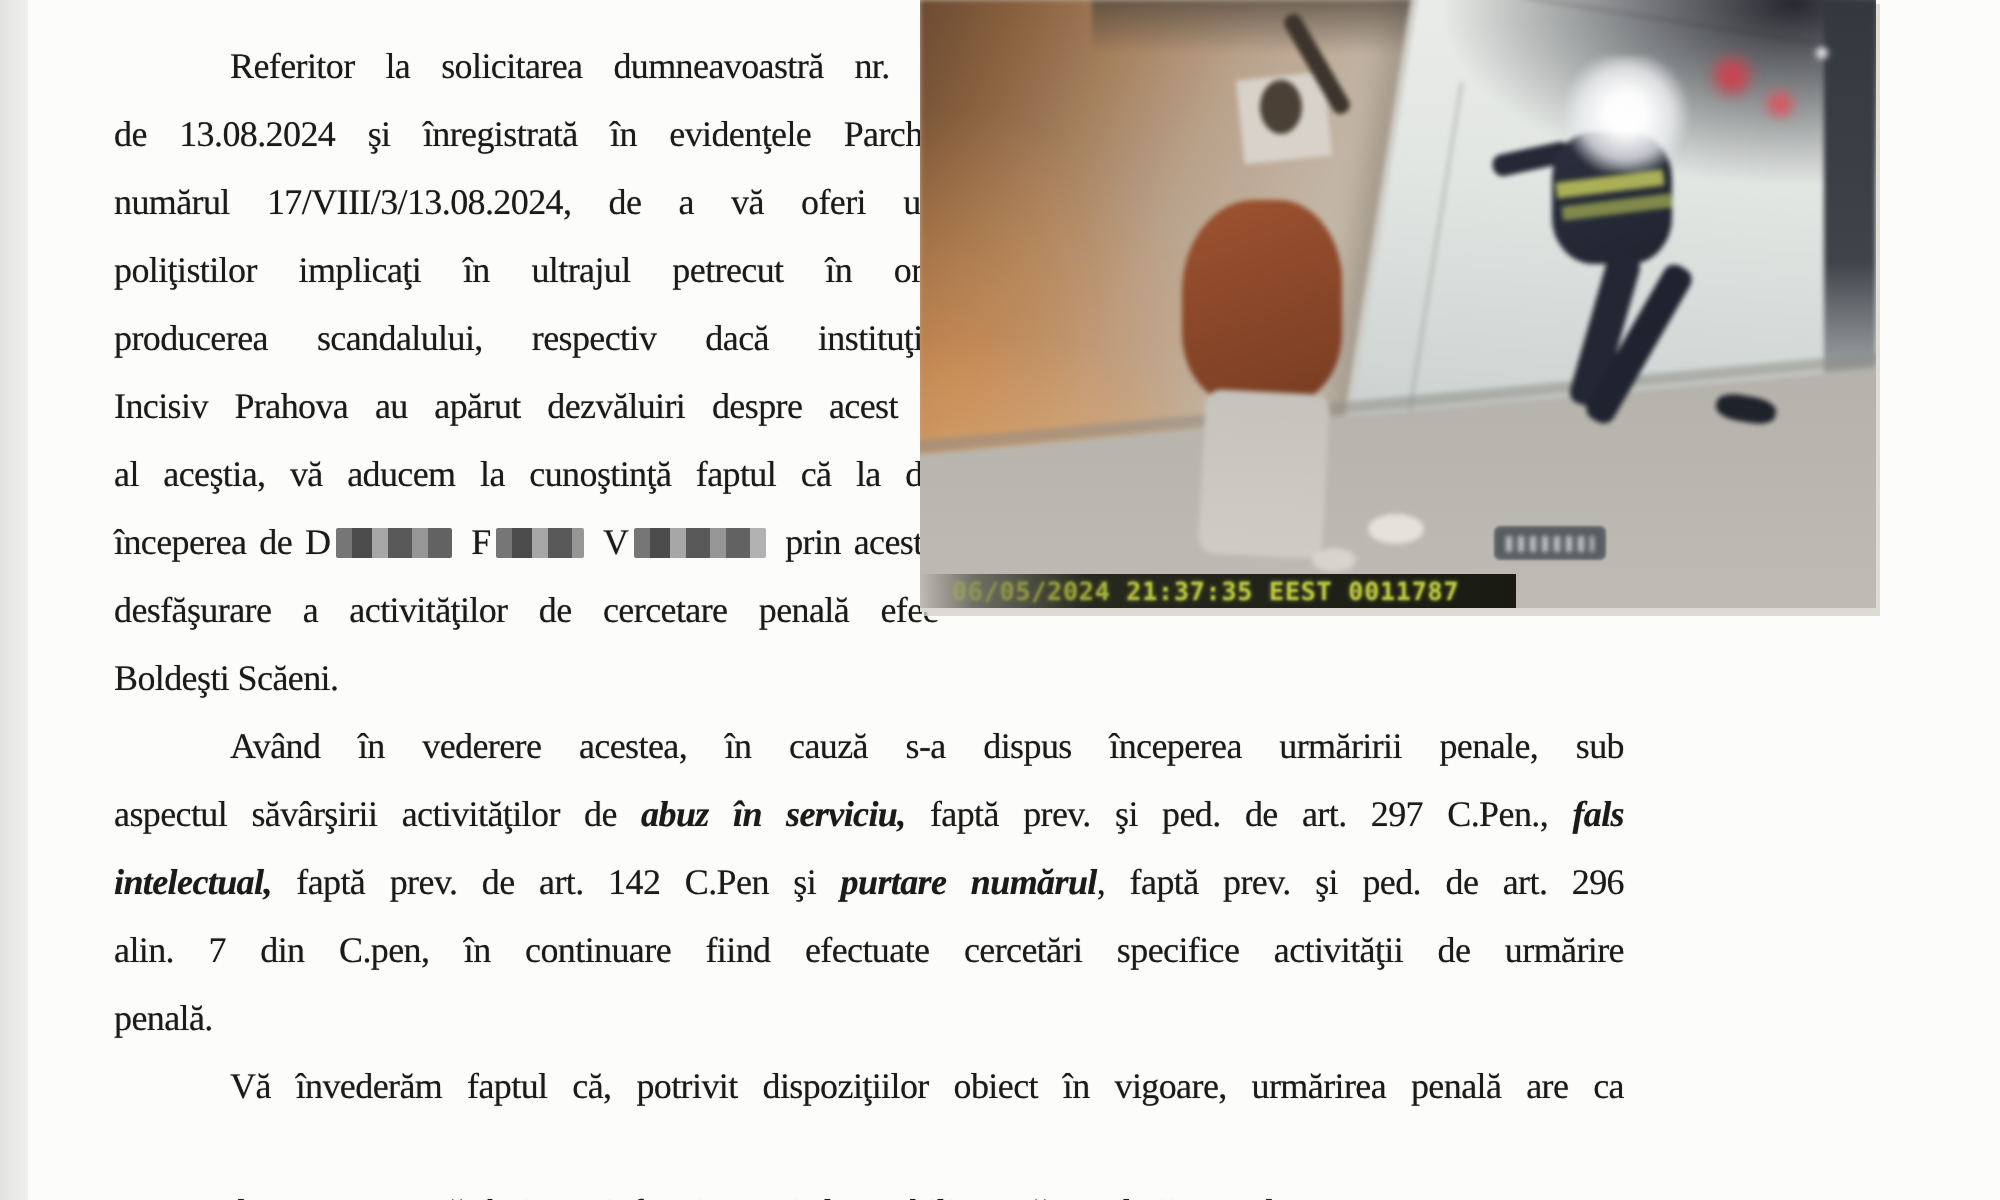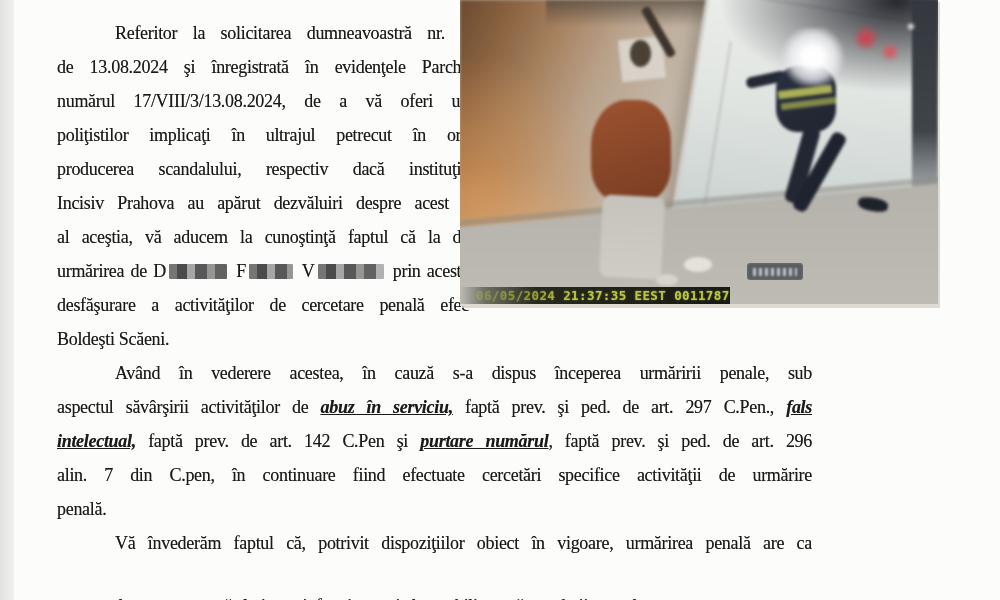--- a/index.html
+++ b/index.html
@@ -9,21 +9,21 @@
   .edge-strip{position:absolute;left:0;top:0;width:14px;height:600px;
         background:linear-gradient(90deg,#e2e2e0,#f0f0ee);}
   
   .doc{position:absolute;inset:0;}
   .line{position:absolute;left:57px;width:755px;height:32px;font-size:18px;line-height:26px;
         letter-spacing:-0.3px;text-align:justify;text-align-last:justify;white-space:nowrap;
         text-shadow:0 0 .5px rgba(20,20,20,.55);}
   .line.cut{width:412px;}
   .line.short{text-align-last:left;}
   .line.indent{text-indent:58px;}
-  .bi{font-weight:bold;font-style:italic;text-decoration:underline;}
+  .bi{font-weight:bold;font-style:italic;}
   .redact{display:inline-block;height:15px;vertical-align:-2px;margin:0 3px;border-radius:1px;opacity:.92;
         background-image:linear-gradient(90deg,#6a6a6a 0 8px,#3c3c3c 8px 18px,#9f9f9f 18px 26px,
         #4a4a4a 26px 38px,#8d8d8d 38px 46px,#555555 46px 58px,#ababab 58px 70px);
         background-size:70px 100%;}
   
   .video{position:absolute;left:460px;top:0;width:478px;height:304px;overflow:hidden;
         background:#b9ab99;border-bottom:2px solid #dedad2;box-shadow:2px 2px 0 rgba(214,210,202,.8);}
   .video *{position:absolute;}
   .v-scene{inset:0;filter:blur(1.4px) saturate(.92);}
   .v-base{inset:0;background:linear-gradient(115deg,#6e4a2f 0%,#8a5f3b 8%,#a9825c 18%,#bba289 28%,
@@ -65,21 +65,21 @@
   .o-arm{left:286px;top:74px;width:40px;height:11px;transform:rotate(-12deg);background:#242936;border-radius:5px;}
   .o-torso{left:316px;top:66px;width:60px;height:66px;border-radius:35%;
         background:linear-gradient(150deg,#2b3040,#1f2430);}
   .o-hivis1{left:318px;top:88px;width:54px;height:8px;transform:rotate(-7deg);background:#b2b851;opacity:.95;}
   .o-hivis2{left:321px;top:100px;width:55px;height:7px;transform:rotate(-7deg);background:#9aa34a;opacity:.8;}
   .o-leg1{left:334px;top:126px;width:17px;height:78px;transform:rotate(16deg);background:#232734;border-radius:6px;}
   .o-leg2{left:352px;top:128px;width:15px;height:88px;transform:rotate(30deg);background:#1f2330;border-radius:6px;}
   .o-boot{left:398px;top:198px;width:30px;height:13px;transform:rotate(10deg);background:#1e222c;border-radius:40%;}
   .o-light{left:320px;top:28px;width:66px;height:58px;
         background:radial-gradient(circle,rgba(255,255,255,.98) 22%,rgba(240,242,245,.75) 52%,rgba(240,242,245,0) 74%);}
-  .ts-bar{left:0;top:287px;width:270px;height:17px;display:flex;align-items:center;
+  .ts-bar{left:0;top:287px;width:298px;height:17px;display:flex;align-items:center;
         background:linear-gradient(90deg,rgba(40,44,28,0) 0%,rgba(35,38,24,.5) 9%,rgba(22,25,14,.9) 28%,rgba(16,18,10,.95) 100%);}
   .ts-text{position:static;padding-left:16px;font-family:"DejaVu Sans Mono",monospace;font-size:12.5px;
         font-weight:bold;color:#bcc83f;letter-spacing:.4px;white-space:nowrap;filter:blur(.4px);
         text-shadow:0 0 2px rgba(188,200,63,.6);
         -webkit-mask-image:linear-gradient(90deg,rgba(0,0,0,.2),#000 42%);
         mask-image:linear-gradient(90deg,rgba(0,0,0,.2),#000 42%);}
   .cam-badge{left:287px;top:263px;width:56px;height:17px;border-radius:3px;background:#454c52;
         box-shadow:inset 0 0 3px rgba(255,255,255,.25);opacity:.85;filter:blur(.5px);}
   .cam-glyphs{left:6px;top:5px;width:44px;height:8px;filter:blur(1px);
         background:repeating-linear-gradient(90deg,rgba(222,226,229,.85) 0 3px,rgba(222,226,229,0) 3px 6px);}
@@ -91,21 +91,21 @@
   <div class="edge-strip"></div>
 
   <div class="doc" id="doc">
       <div class="line cut indent" style="top: 20px;"><span class="seg">Referitor la solicitarea dumneavoastră nr. 9</span></div>
       <div class="line cut" style="top: 54px;"><span class="seg">de 13.08.2024 şi înregistrată în evidenţele Parche</span></div>
       <div class="line cut" style="top: 88px;"><span class="seg">numărul 17/VIII/3/13.08.2024, de a vă oferi un</span></div>
       <div class="line cut" style="top: 122px;"><span class="seg">poliţistilor implicaţi în ultrajul petrecut în ora</span></div>
       <div class="line cut" style="top: 156px;"><span class="seg">producerea scandalului, respectiv dacă instituţia</span></div>
       <div class="line cut" style="top: 190px;"><span class="seg">Incisiv Prahova au apărut dezvăluiri despre acest s</span></div>
       <div class="line cut" style="top: 224px;"><span class="seg">al aceştia, vă aducem la cunoştinţă faptul că la da</span></div>
-      <div class="line cut" style="top: 258px;"><span class="seg">urmărirea de D</span><span class="redact" style="width: 58px;"></span><span class="seg"> F</span><span class="redact" style="width: 44px;"></span><span class="seg"> V</span><span class="redact" style="width: 66px;"></span><span class="seg"> prin acesta</span></div>
+      <div class="line cut" style="top: 258px;"><span class="seg">începerea de D</span><span class="redact" style="width: 58px;"></span><span class="seg"> F</span><span class="redact" style="width: 44px;"></span><span class="seg"> V</span><span class="redact" style="width: 66px;"></span><span class="seg"> prin acesta</span></div>
       <div class="line cut" style="top: 292px;"><span class="seg">desfăşurare a activităţilor de cercetare penală efec</span></div>
       <div class="line short" style="top: 326px;"><span class="seg">Boldeşti Scăeni.</span></div>
       <div class="line indent" style="top: 360px;"><span class="seg">Având în vederere acestea, în cauză s-a dispus începerea urmăririi penale, sub</span></div>
       <div class="line" style="top: 394px;"><span class="seg">aspectul săvârşirii activităţilor de </span><span class="bi">abuz în serviciu,</span><span class="seg"> faptă prev. şi ped. de art. 297 C.Pen., </span><span class="bi">fals</span></div>
       <div class="line" style="top: 428px;"><span class="bi">intelectual,</span><span class="seg"> faptă prev. de art. 142 C.Pen şi </span><span class="bi">purtare numărul</span><span class="seg">, faptă prev. şi ped. de art. 296</span></div>
       <div class="line" style="top: 462px;"><span class="seg">alin. 7 din C.pen, în continuare fiind efectuate cercetări specifice activităţii de urmărire</span></div>
       <div class="line short" style="top: 496px;"><span class="seg">penală.</span></div>
       <div class="line indent" style="top: 530px;"><span class="seg">Vă învederăm faptul că, potrivit dispoziţiilor obiect în vigoare, urmărirea penală are ca</span></div>
       <div class="line" style="top: 593px;"><span class="seg">persoanelor care au săvârşit o infracţiune şi la stabilirea răspunderii penale a acestora, pentru a</span></div>
     </div>

